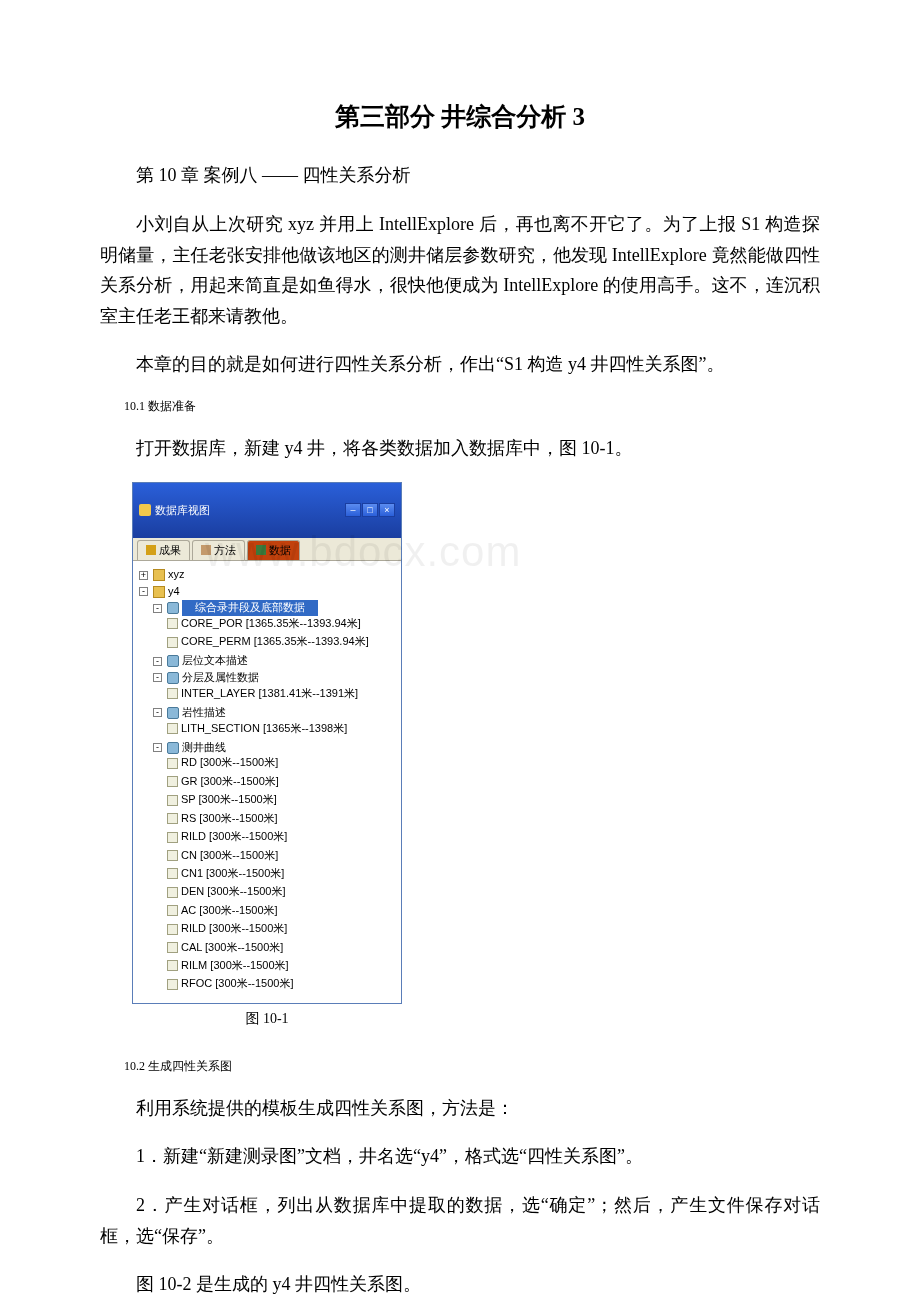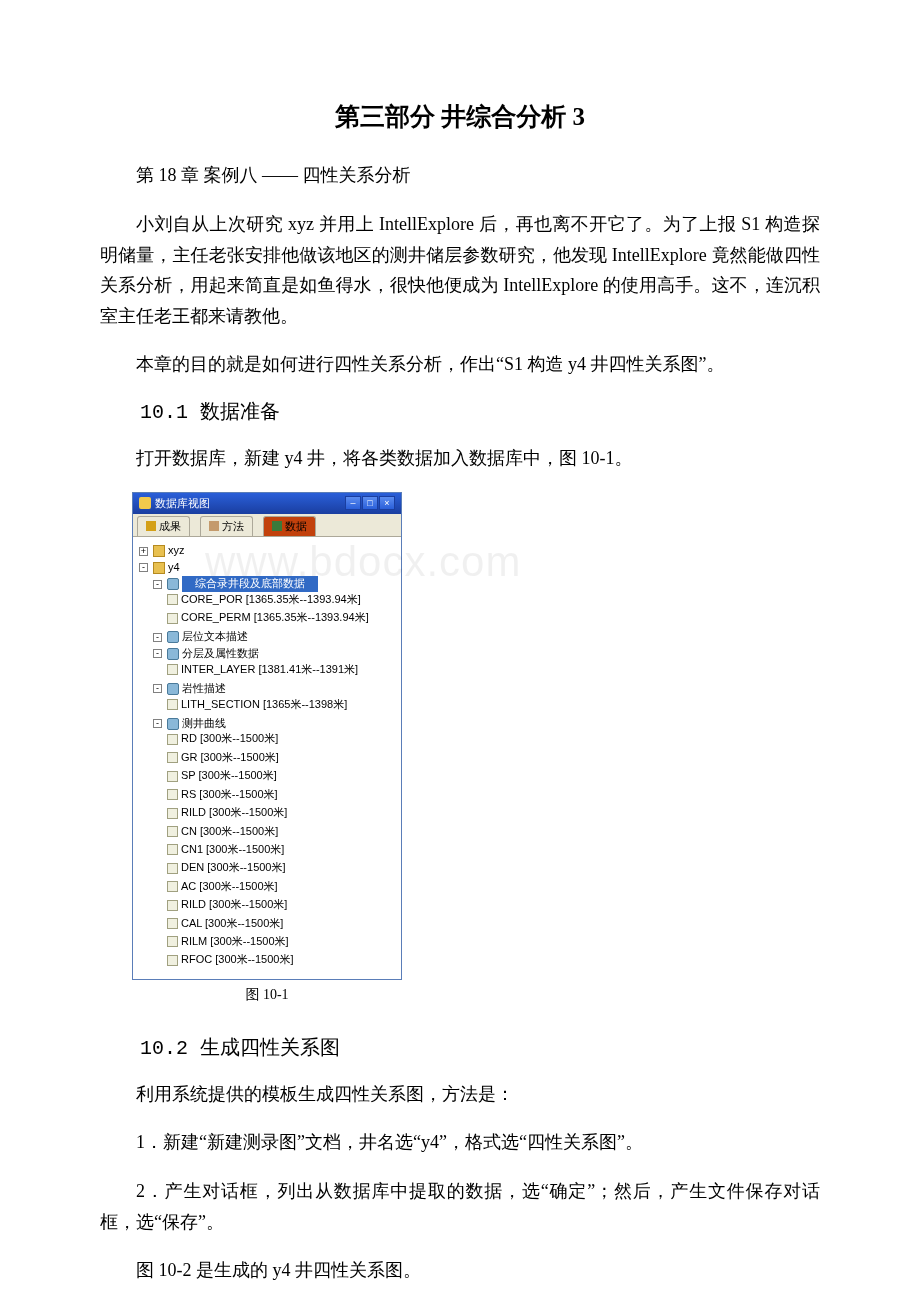--- a/index.html
+++ b/index.html
@@ -23,41 +23,40 @@
       text-indent: 2em;
     }
     .para {
       font-size: 18px;
       line-height: 1.7;
       margin-bottom: 18px;
       text-indent: 2em;
       text-align: justify;
     }
     .section-heading {
-      font-size: 20px;
+      font-size: 12px;
       margin-bottom: 18px;
       text-indent: 2em;
-      font-family: Liberation Mono, monospace;
     }
     .figure-wrap {
       margin-left: 2em;
       margin-bottom: 8px;
     }
     .tree-window {
       width: 270px;
       border: 1px solid #5a7db8;
       font-family: "SimSun", Tahoma, sans-serif;
       font-size: 11px;
       color: #000;
       position: relative;
     }
     .titlebar {
       background: linear-gradient(to bottom, #2a5fd9, #1a3ea0);
       color: #fff;
-      padding: 3px 6px;
+      padding: 20px 6px;
       display: flex;
       justify-content: space-between;
     }
     .titlebar-left { display: flex; align-items: center; gap: 4px; }
     .titlebar-icon {
       width: 12px; height: 12px;
       background: #f2c94c;
       border-radius: 2px;
     }
     .win-controls { display: flex; gap: 1px; }
@@ -68,21 +67,21 @@
       color: #fff;
       font-size: 9px;
       line-height: 12px;
       text-align: center;
     }
     .tabs {
       display: flex;
       background: #ece9d8;
       border-bottom: 1px solid #aca899;
       padding: 2px 4px 0 4px;
-      gap: 10px;
+      gap: 2px;
     }
     .tab {
       padding: 2px 8px;
       border: 1px solid #aca899;
       border-bottom: none;
       background: #ece9d8;
       border-radius: 3px 3px 0 0;
       display: flex;
       align-items: center;
       gap: 3px;
@@ -148,21 +147,21 @@
       letter-spacing: 1px;
       white-space: nowrap;
       margin-top: 15px;
     }
   </style>
 </head>
 <body>
 
 <h1 class="title">第三部分 井综合分析 3</h1>
 
-<p class="chapter-heading">第 18 章 案例八 —— 四性关系分析</p>
+<p class="chapter-heading">第 10 章 案例八 —— 四性关系分析</p>
 
 <p class="para">小刘自从上次研究 xyz 并用上 IntellExplore 后，再也离不开它了。为了上报 S1 构造探明储量，主任老张安排他做该地区的测井储层参数研究，他发现 IntellExplore 竟然能做四性关系分析，用起来简直是如鱼得水，很快他便成为 IntellExplore 的使用高手。这不，连沉积室主任老王都来请教他。</p>
 <p class="para">本章的目的就是如何进行四性关系分析，作出“S1 构造 y4 井四性关系图”。</p>
 
 <p class="section-heading">10.1 数据准备</p>
 <p class="para">打开数据库，新建 y4 井，将各类数据加入数据库中，图 10-1。</p>
 
 <div class="figure-wrap">
   <div class="tree-window">
     <div class="watermark">www.bdocx.com</div>

